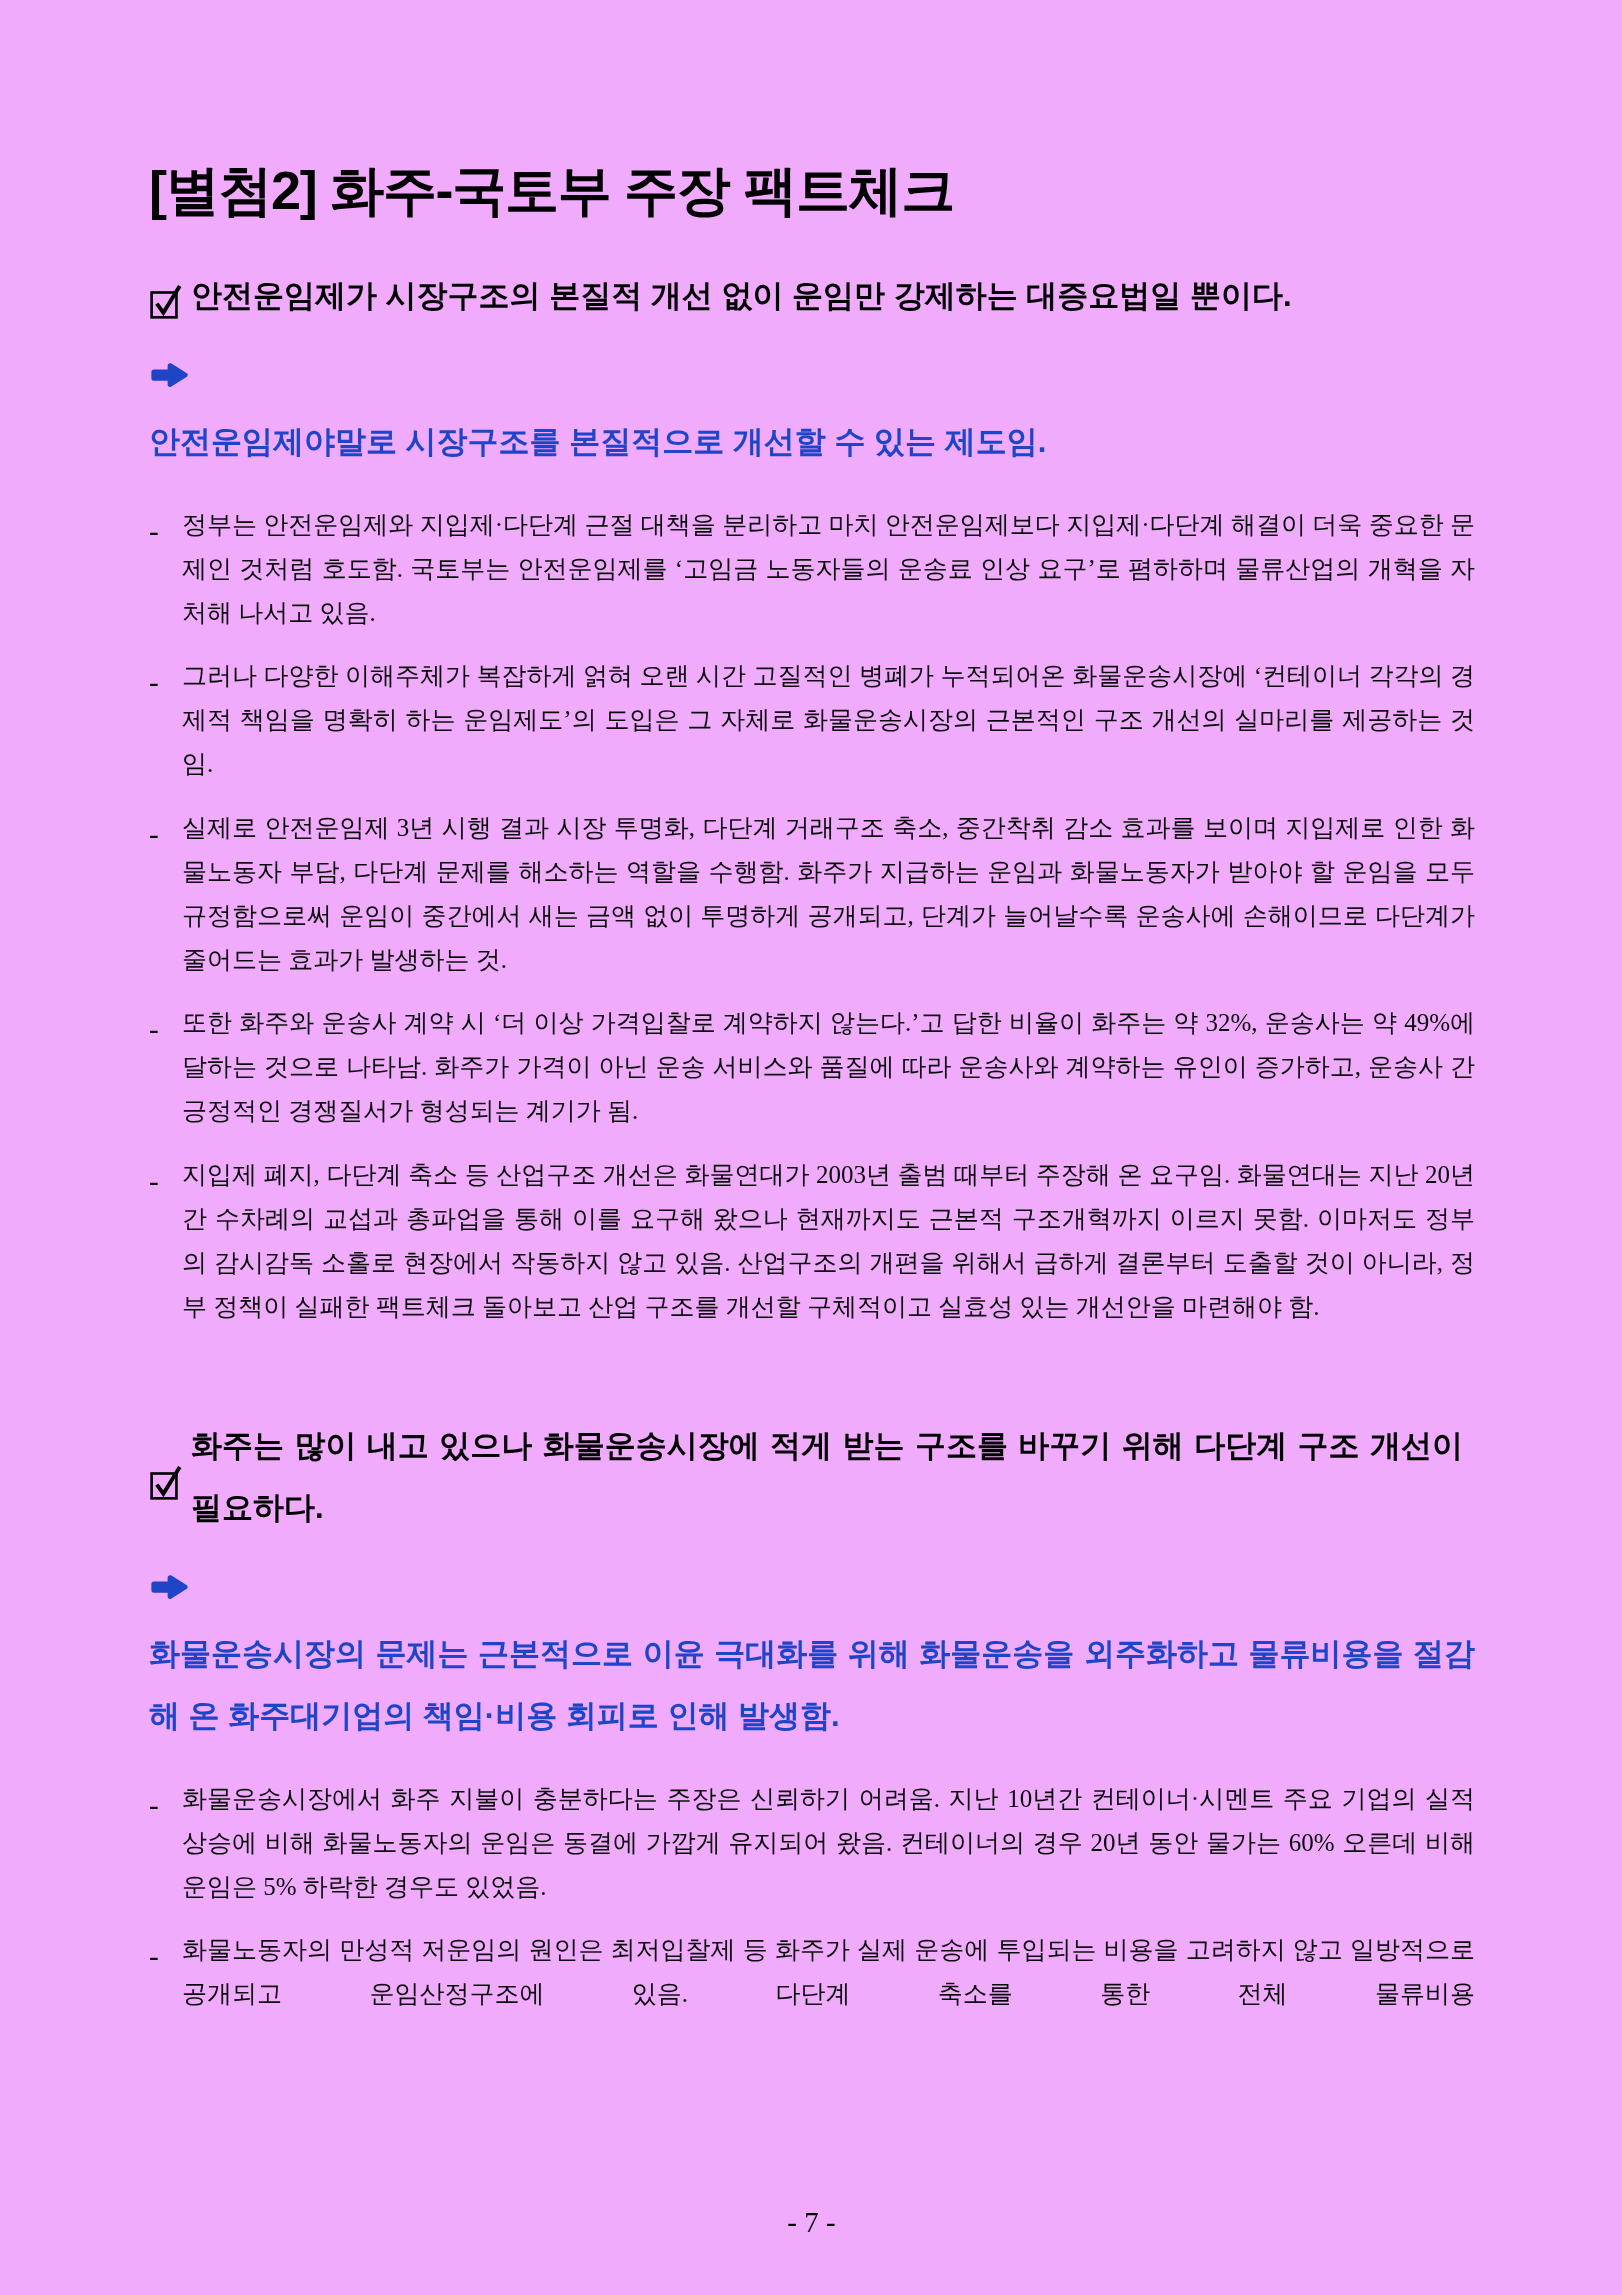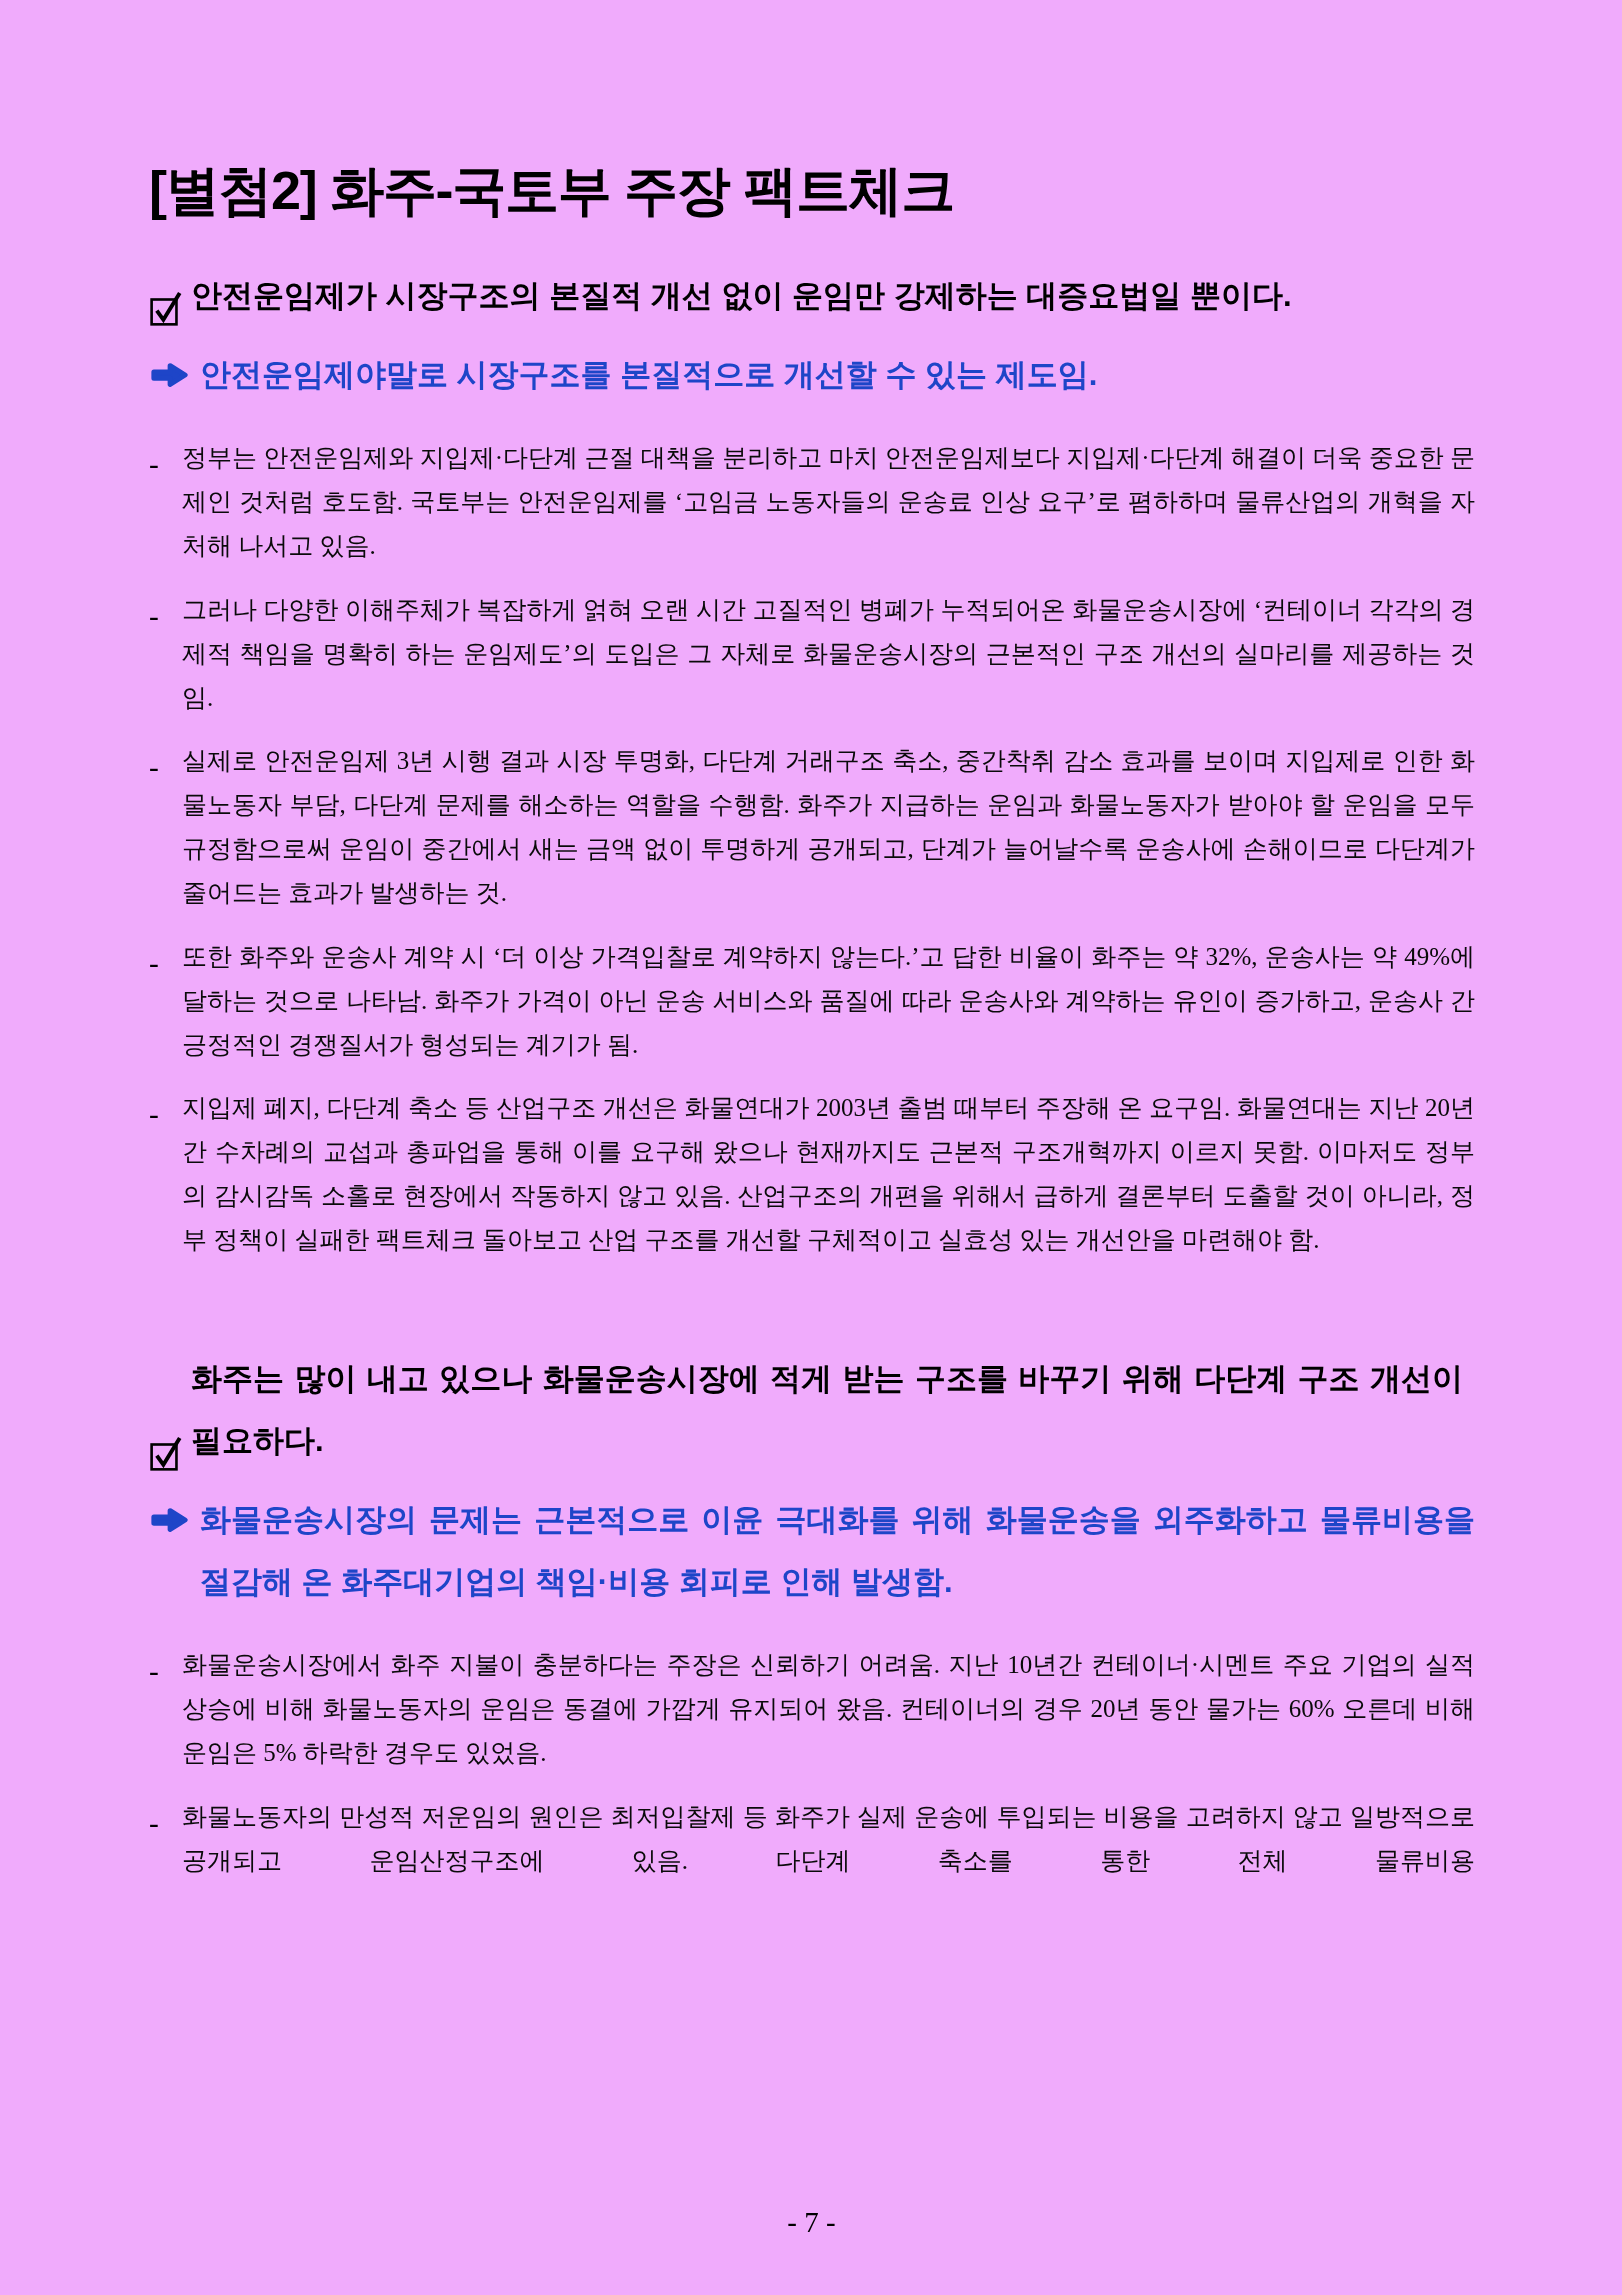--- a/index.html
+++ b/index.html
@@ -23,21 +23,21 @@
     font-family:"Liberation Sans", sans-serif;
     font-weight:900;
     font-size:54px;
     line-height:68px;
     letter-spacing:-1.3px;
     margin:0 0 41px 0;
     color:#000;
   }
   .claim-row{
     display:flex;
-    align-items:flex-end;
+    align-items:center;
     margin:0 12px 17px 0;
   }
   .claim-marker{
     flex:0 0 42px;
     padding-top:9.2px;
   }
   .checkbox-svg{width:34px;height:38px;display:block;}
   .checkbox-svg rect{fill:none;stroke:#000;stroke-width:4px;}
   .checkbox-svg path{fill:none;stroke:#000;stroke-width:6px;}
   .claim-text{
@@ -47,20 +47,21 @@
     font-weight:700;
     font-size:31px;
     line-height:62px;
     text-align:justify;
     color:#000;
   }
   .rebuttal-row{
     display:flex;
     align-items:flex-start;
     margin:0 0 30px 0;
+    flex-direction:column;
   }
   .rebuttal-marker{
     flex:0 0 51px;
     padding-top:15.7px;
   }
   .arrow-svg{width:41px;height:30px;display:block;}
   .arrow-svg path{
     fill:var(--accent);
     stroke:var(--accent);
     stroke-width:8px;

